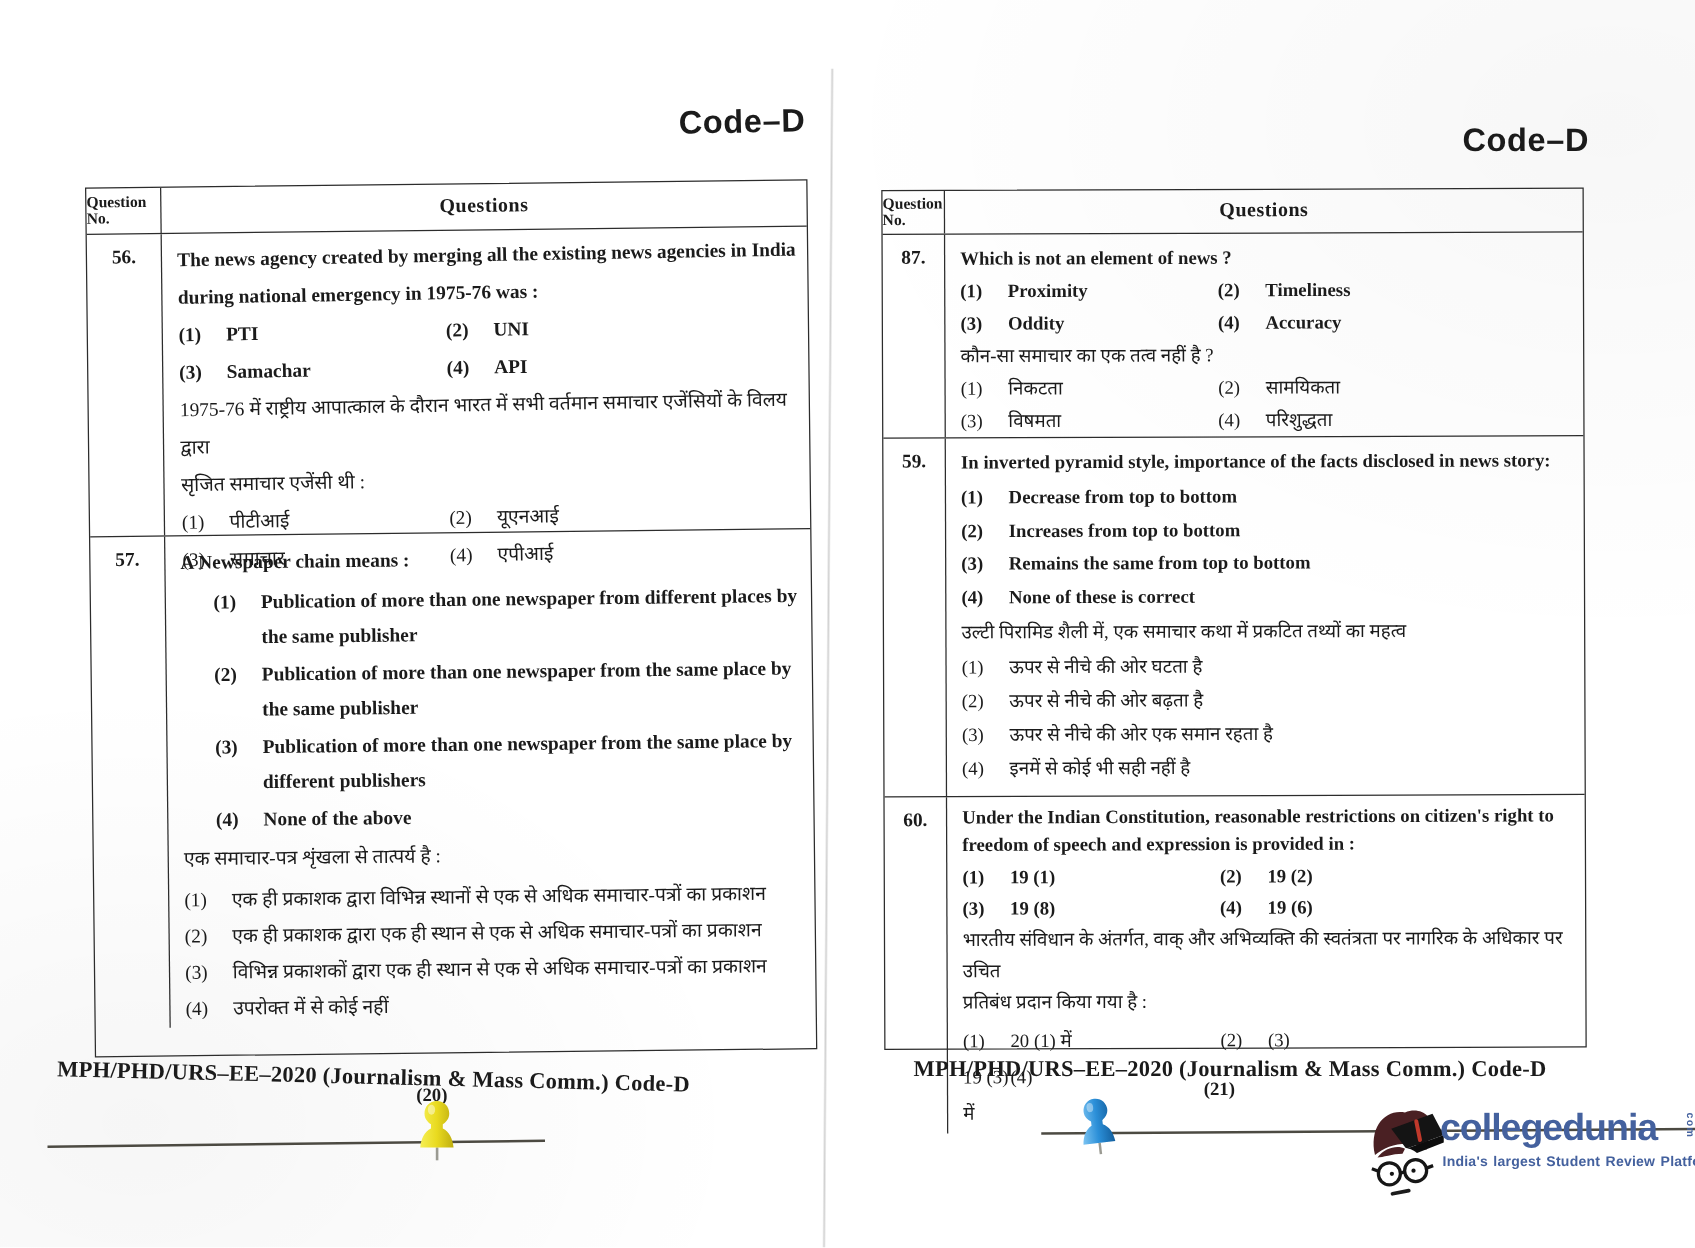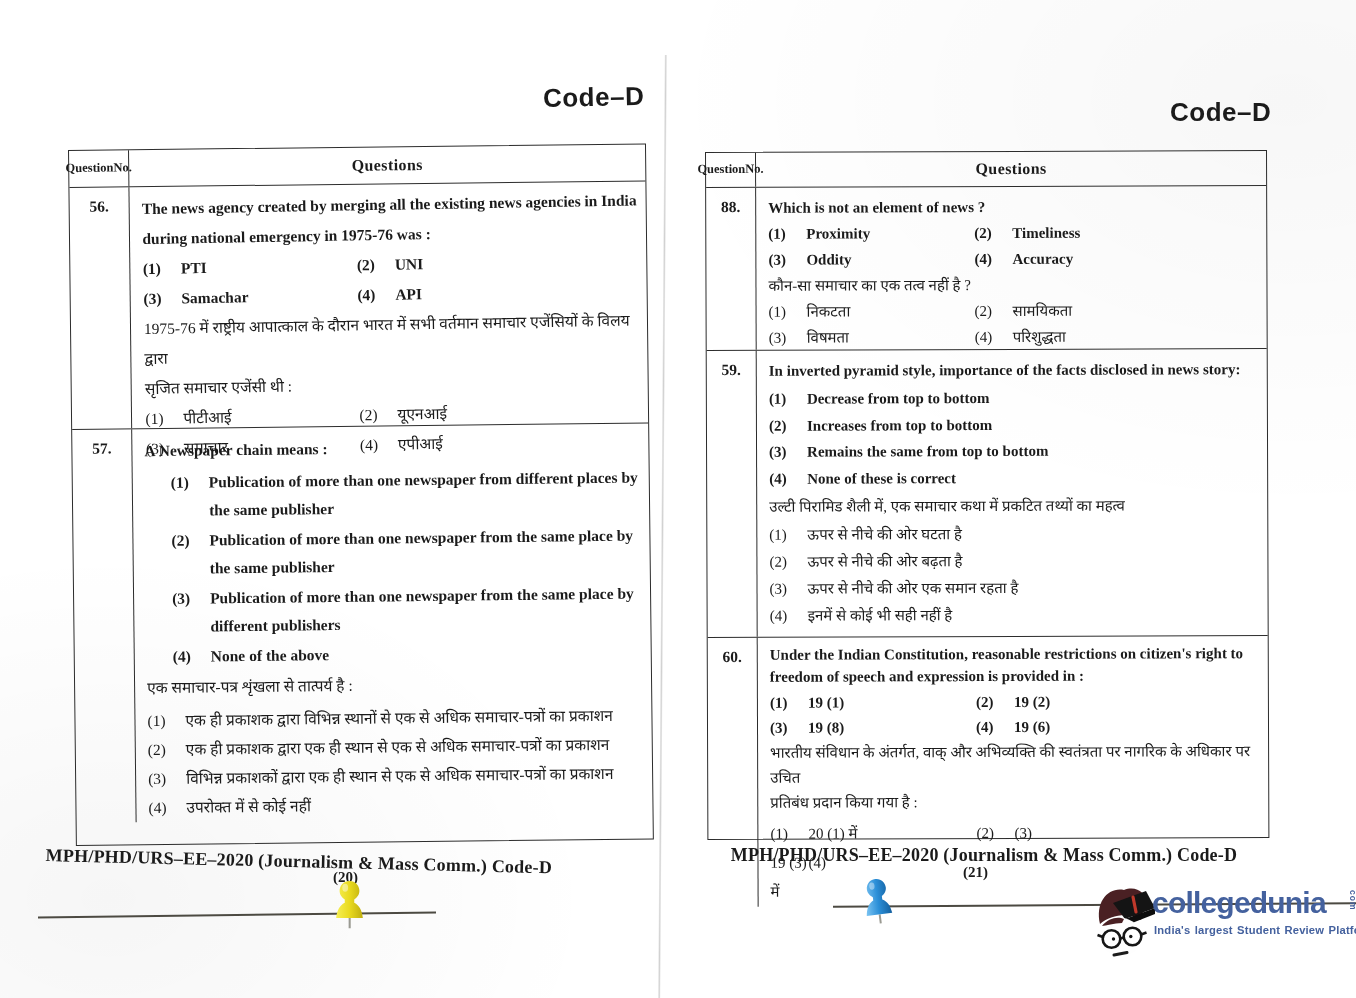--- a/index.html
+++ b/index.html
@@ -28,22 +28,22 @@
   .code-left{left:543px;top:82px;transform:rotate(-1.2deg);}
   .code-right{left:1170px;top:97px;}
 
   .qtable{position:absolute;border:1.7px solid var(--border);background:transparent;z-index:2;}
   .table-left{left:68px;top:150px;width:578px;height:696px;transform:rotate(-0.65deg);transform-origin:top left;}
   .table-right{left:705px;top:152px;width:562px;height:688px;transform:rotate(-0.2deg);transform-origin:top left;}
 
   .thead{display:flex;border-bottom:1.7px solid var(--border);}
   .table-left .thead{height:37px;}
   .table-right .thead{height:35px;}
-  .th-no{width:60px;border-right:1.7px solid var(--border);display:flex;flex-direction:row;
-    align-items:center;justify-content:center;font-size:12.5px;font-weight:700;line-height:1.05;}
+  .th-no{width:60px;border-right:1.7px solid var(--border);display:flex;flex-direction:column;
+    justify-content:center;font-size:12.5px;font-weight:700;line-height:1.05;}
   .table-right .th-no{width:50px;}
   .th-q{flex:1;display:flex;align-items:center;justify-content:center;font-weight:700;
     font-size:16px;letter-spacing:0.4px;}
 
   .trow{display:flex;border-bottom:1.7px solid var(--border);}
   .trow:last-child{border-bottom:none;}
   .tno{width:60px;border-right:1.7px solid var(--border);flex:none;text-align:center;
     font-weight:700;font-size:15.5px;padding-top:10px;}
   .table-right .tno{width:50px;}
   .tbody{flex:1;padding:7px 6px 0 12px;}
@@ -208,21 +208,21 @@
   <div class="qtable table-right">
     <div class="thead">
       <div class="th-no">
         <span>Question</span>
         <span>No.</span>
       </div>
       <div class="th-q">Questions</div>
     </div>
 
     <div class="trow r58">
-      <div class="tno">88.</div>
+      <div class="tno">87.</div>
       <div class="tbody">
         <p class="en">Which is not an element of news ?</p>
         <div class="og">
           <span class="on">(1)</span>
             <span class="ot">Proximity</span>
           <span class="on">(2)</span>
             <span class="ot">Timeliness</span>
           <span class="on">(3)</span>
             <span class="ot">Oddity</span>
           <span class="on">(4)</span>

